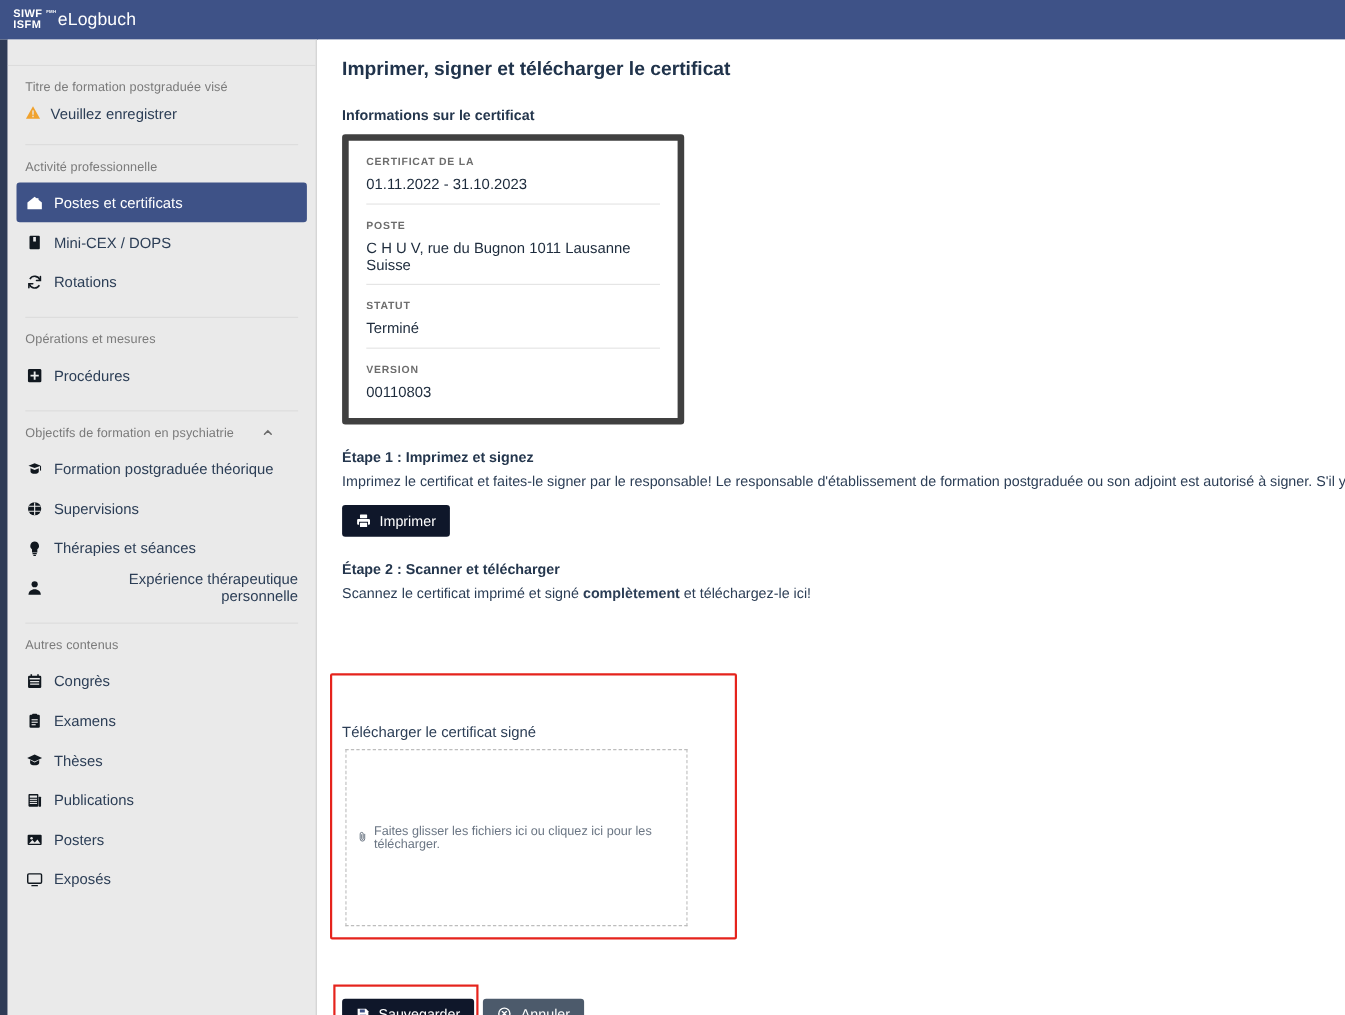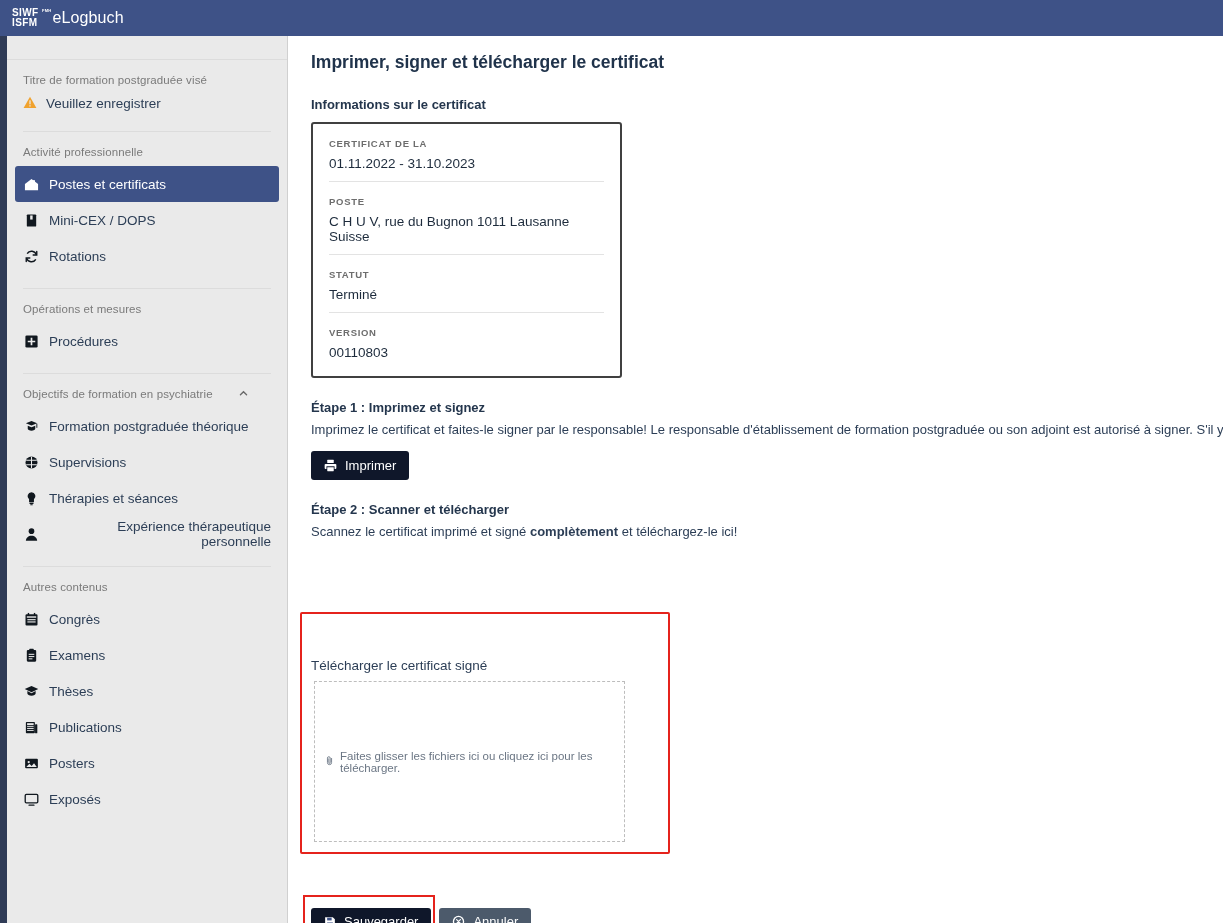--- a/index.html
+++ b/index.html
@@ -13,21 +13,21 @@
   }
 
   
   .topbar {
     position: absolute; top: 0; left: 0;
     width: 1223px; height: 36px;
     background: #3e5287;
     display: flex; align-items: center;
   }
   .logo-wrap {
-    display: flex; align-items: center;
+    display: flex; align-items: flex-end;
     margin-left: 12px;
   }
   .logo-mark {
     color: #ffffff;
     font-weight: bold;
     font-size: 10px;
     line-height: 10px;
     letter-spacing: 0.4px;
     text-align: left;
     position: relative;
@@ -142,21 +142,21 @@
     font-size: 13px;
     font-weight: bold;
     color: #24364d;
     margin: 24px 0 0 22px;
   }
 
   
   .cert-card {
     margin: 10px 0 0 22px;
     width: 311px;
-    border: 2px solid #404040;
+    border: 6px solid #404040;
     border-radius: 3px;
     background: #fff;
     padding: 0 16px;
   }
   .cert-row { padding: 14px 0 10px 0; border-bottom: 1px solid #e3e3e3; }
   .cert-row:last-child { border-bottom: none; padding-bottom: 16px; }
   .cert-key {
     font-size: 9.5px;
     letter-spacing: 0.7px;
     color: #6d6d6d;

